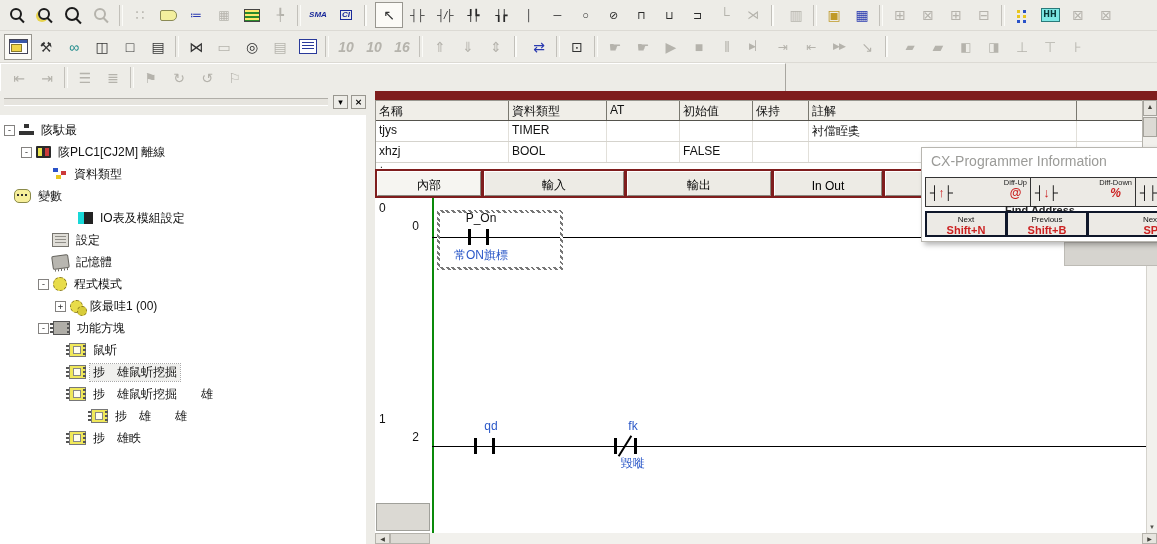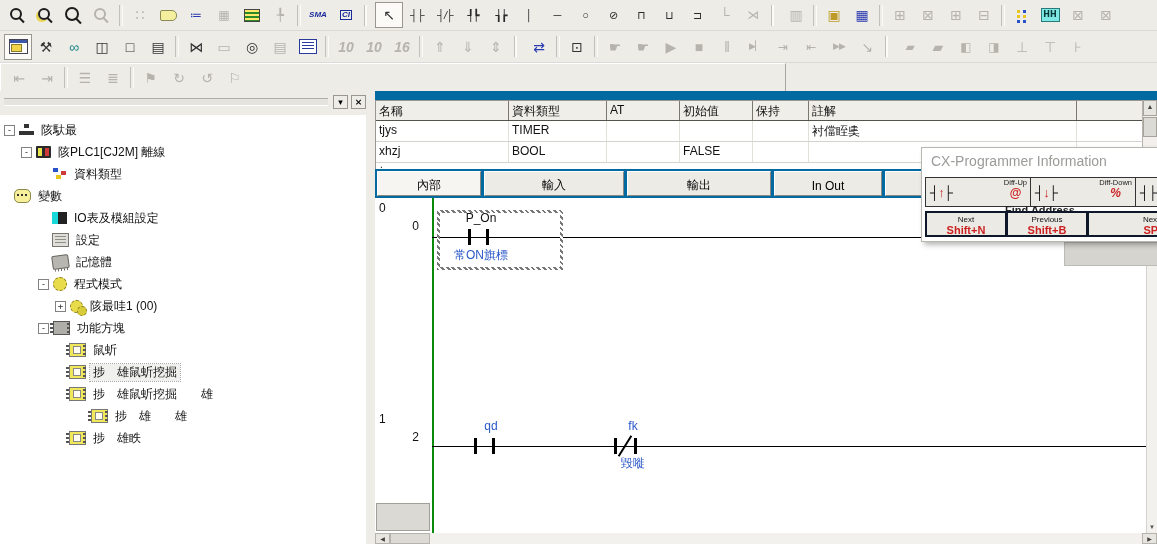--- a/index.html
+++ b/index.html
@@ -78,21 +78,21 @@
  background:repeating-linear-gradient(90deg,#66645e 0 1px,transparent 1px 3px)}
 .ti-prog{width:12px;height:12px;background:#e8dc4a;border:1px dashed #8a7a1a;border-radius:50%}
 .ti-prog2{width:11px;height:11px;background:#e8dc4a;border:1px dashed #8a7a1a;border-radius:50%}
 .ti-prog2:after{content:"";position:absolute;left:6px;top:5px;width:8px;height:8px;background:#d8cc3a;border:1px dashed #8a7a1a;border-radius:50%}
 .ti-fb{background:#b0aea8;border:1px solid #555}
 .ti-fbl{background:#f0e85a;border:1px solid #777}
 .ti-fb:before,.ti-fbl:before{content:"";position:absolute;left:-4px;top:1px;width:3px;height:2px;background:#555;
  box-shadow:0 4px 0 #555,0 8px 0 #555,17px 0 0 #555,17px 4px 0 #555,17px 8px 0 #555}
 .ti-fbl:after{content:"";position:absolute;left:3px;top:2px;width:6px;height:6px;background:#fffef0;border:1px solid #888}
 #splitter{position:absolute;left:368px;top:0;width:7px;bottom:0;background:#edece7}
-#main{position:absolute;left:375px;top:0;right:0;bottom:0;background:#0369a1}
+#main{position:absolute;left:375px;top:0;right:0;bottom:0;background:#7f1d1d}
 
 #vartable{position:absolute;left:0;top:9px;right:14px;height:68px;background:#fff;border-left:1px solid #98968f;border-top:1px solid #98968f}
 .vt-head{display:flex;height:19px;background:#f0eee8;border-bottom:1px solid #55534d}
 .vth{border-right:1px solid #7a786f;padding:2px 3px 0;font-size:12px;overflow:hidden;white-space:nowrap;flex:none}
 .vtr{display:flex;height:20px;border-bottom:1px solid #d5d3cd}
 .vtd{border-right:1px solid #e2e0da;padding:2px 3px 0;font-size:12px;white-space:nowrap;overflow:hidden;flex:none}
 .c0{width:126px}.c1{width:91px}.c2{width:66px}.c3{width:66px}.c4{width:49px}.c5{width:261px}.c6{flex:1;border-right:none}
 .vt-partial{height:5px;overflow:hidden;font-size:10px;line-height:4px;padding-left:4px}
 #vt-scroll{position:absolute;right:0;top:9px;width:14px;height:68px;background:#f1f0ec;border-left:1px solid #b5b3ac}
 .sb-btn{height:14px;background:#e7e5df;border:1px solid #a5a39c;font-size:7px;line-height:12px;text-align:center;color:#44423c}
@@ -422,21 +422,21 @@
       <div id="minibar">
         <div class="grip-line"></div>
         <button class="mini-btn">▾</button>
         <button class="mini-btn">×</button>
       </div>
       <div id="tree">
           <div class="trow" style="padding-left: 4px;"><span class="exp">-</span><span class="ti ti-net"></span><span class="tlabel">陔馱最</span></div>
           <div class="trow" style="padding-left: 21px;"><span class="exp">-</span><span class="ti ti-plc"></span><span class="tlabel">陔PLC1[CJ2M] 離線</span></div>
           <div class="trow" style="padding-left: 38px;"><span class="expsp"></span><span class="ti ti-dt"></span><span class="tlabel">資料類型</span></div>
           <div class="trow" style=""><span class="expsp"></span><span class="ti ti-var"></span><span class="tlabel">變數</span></div>
-          <div class="trow" style="padding-left: 38px;"><span class="expsp"></span><span class="ti ti-io"></span><span class="tlabel">IO表及模組設定</span></div>
+          <div class="trow" style="padding-left: 38px; margin-left: 26px;"><span class="expsp"></span><span class="ti ti-io"></span><span class="tlabel">IO表及模組設定</span></div>
           <div class="trow" style="padding-left: 38px;"><span class="expsp"></span><span class="ti ti-set"></span><span class="tlabel">設定</span></div>
           <div class="trow" style="padding-left: 38px;"><span class="expsp"></span><span class="ti ti-mem"></span><span class="tlabel">記憶體</span></div>
           <div class="trow" style="padding-left: 38px;"><span class="exp">-</span><span class="ti ti-prog"></span><span class="tlabel">程式模式</span></div>
           <div class="trow" style="padding-left: 55px;"><span class="exp">+</span><span class="ti ti-prog2"></span><span class="tlabel">陔最哇1 (00)</span></div>
           <div class="trow" style="padding-left: 38px;"><span class="exp">-</span><span class="ti ti-fb"></span><span class="tlabel">功能方塊</span></div>
           <div class="trow" style="padding-left: 55px;"><span class="expsp"></span><span class="ti ti-fbl"></span><span class="tlabel">鼠蚚</span></div>
           <div class="trow tfocus" style="padding-left: 55px;"><span class="expsp"></span><span class="ti ti-fbl"></span><span class="tlabel">捗　雄鼠蚚挖掘</span></div>
           <div class="trow" style="padding-left: 55px;"><span class="expsp"></span><span class="ti ti-fbl"></span><span class="tlabel">捗　雄鼠蚚挖掘　　雄</span></div>
           <div class="trow" style="padding-left: 77px;"><span class="expsp"></span><span class="ti ti-fbl"></span><span class="tlabel">捗　雄　　雄</span></div>
           <div class="trow" style="padding-left: 55px;"><span class="expsp"></span><span class="ti ti-fbl"></span><span class="tlabel">捗　雄眣</span></div>

